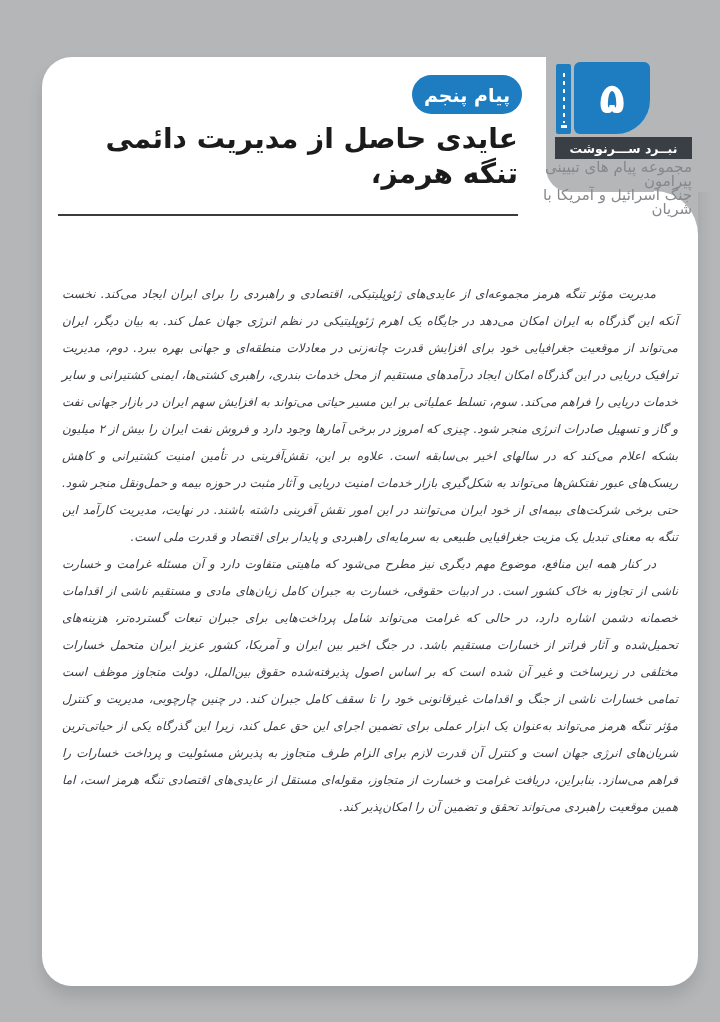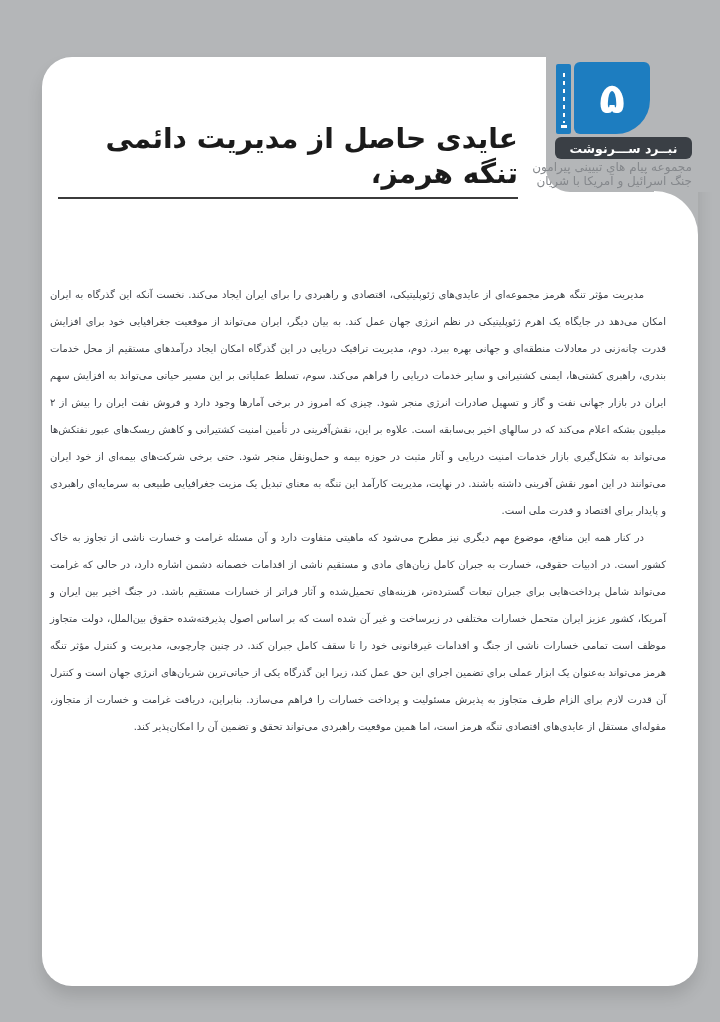--- a/index.html
+++ b/index.html
@@ -42,60 +42,63 @@
     width:6px;height:3px;background:#ffffff;margin:2px auto 0;
   }
   .num-box{
     position:absolute;left:574px;top:62px;width:76px;height:72px;
     background:#1d7dc0;border-radius:6px 6px 34px 6px;
     color:#ffffff;font-size:42px;font-weight:bold;
     display:flex;align-items:center;justify-content:center;
   }
   .series-badge{
     position:absolute;left:555px;top:137px;width:137px;height:22px;
-    background:#3a3f45;color:#ffffff;border-radius:6px;
+    background:#3a3f45;color:#ffffff;border-radius:0;
     font-size:12.5px;font-weight:bold;direction:rtl;
     display:flex;align-items:center;justify-content:center;
   }
   .series-subtitle{
     position:absolute;left:520px;top:160px;width:172px;
-    color:#85888c;font-size:12px;line-height:14px;
+    color:#85888c;font-size:15px;line-height:14px;
     text-align:right;direction:rtl;
   }
   
   .issue-pill{
     position:absolute;left:370px;top:18px;width:110px;height:39px;
     background:#1d7dc0;border-radius:20px;
     color:#ffffff;font-size:19px;font-weight:bold;direction:rtl;
     display:flex;align-items:center;justify-content:center;
   }
   .doc-title{
     position:absolute;top:64px;left:16px;width:460px;
     text-align:right;direction:rtl;
   }
   .doc-title .line{margin-bottom:12px;}
   .doc-title .line span{
     display:inline-block;
     font-size:28px;font-weight:bold;line-height:1.25;
     color:#1b1b1b;
-    padding-bottom:6px;border-bottom:2.5px solid #3b3b3b;
+    padding-bottom:23px;border-bottom:2.5px solid #3b3b3b;
   }
   .doc-title .line.blue span{color:#1e7ec2;}
   .body-text{
-    position:absolute;top:224px;left:8px;width:616px;
+    position:absolute;top:224px;left:20px;width:616px;
     direction:rtl;text-align:justify;
-    font-size:10px;line-height:27px;color:#3d4147;
+    font-size:12px;line-height:27px;color:#3d4147;font-style:italic;
   }
   .body-text p{margin:0;text-indent:22px;}
 </style>
 </head>
 <body>
 
 <div class="card">
 
+  <div class="issue-pill">
+    <span>پیام پنجم</span>
+  </div>
 
   <div class="doc-title">
     <div class="line">
       <span>عایدی حاصل از مدیریت دائمی تنگه هرمز،</span>
     </div>
   </div>
 
   <div class="body-text">
     <p>مدیریت مؤثر تنگه هرمز مجموعه‌ای از عایدی‌های ژئوپلیتیکی، اقتصادی و راهبردی را برای ایران ایجاد می‌کند. نخست آنکه این گذرگاه به ایران امکان می‌دهد در جایگاه یک اهرم ژئوپلیتیکی در نظم انرژی جهان عمل کند. به بیان دیگر، ایران می‌تواند از موقعیت جغرافیایی خود برای افزایش قدرت چانه‌زنی در معادلات منطقه‌ای و جهانی بهره ببرد. دوم، مدیریت ترافیک دریایی در این گذرگاه امکان ایجاد درآمدهای مستقیم از محل خدمات بندری، راهبری کشتی‌ها، ایمنی کشتیرانی و سایر خدمات دریایی را فراهم می‌کند. سوم، تسلط عملیاتی بر این مسیر حیاتی می‌تواند به افزایش سهم ایران در بازار جهانی نفت و گاز و تسهیل صادرات انرژی منجر شود. چیزی که امروز در برخی آمارها وجود دارد و فروش نفت ایران را بیش از ۲ میلیون بشکه اعلام می‌کند که در سالهای اخیر بی‌سابقه است. علاوه بر این، نقش‌آفرینی در تأمین امنیت کشتیرانی و کاهش ریسک‌های عبور نفتکش‌ها می‌تواند به شکل‌گیری بازار خدمات امنیت دریایی و آثار مثبت در حوزه بیمه و حمل‌ونقل منجر شود. حتی برخی شرکت‌های بیمه‌ای از خود ایران می‌توانند در این امور نقش آفرینی داشته باشند. در نهایت، مدیریت کارآمد این تنگه به معنای تبدیل یک مزیت جغرافیایی طبیعی به سرمایه‌ای راهبردی و پایدار برای اقتصاد و قدرت ملی است.</p>
     <p>در کنار همه این منافع، موضوع مهم دیگری نیز مطرح می‌شود که ماهیتی متفاوت دارد و آن مسئله غرامت و خسارت ناشی از تجاوز به خاک کشور است. در ادبیات حقوقی، خسارت به جبران کامل زیان‌های مادی و مستقیم ناشی از اقدامات خصمانه دشمن اشاره دارد، در حالی که غرامت می‌تواند شامل پرداخت‌هایی برای جبران تبعات گسترده‌تر، هزینه‌های تحمیل‌شده و آثار فراتر از خسارات مستقیم باشد. در جنگ اخیر بین ایران و آمریکا، کشور عزیز ایران متحمل خسارات مختلفی در زیرساخت و غیر آن شده است که بر اساس اصول پذیرفته‌شده حقوق بین‌الملل، دولت متجاوز موظف است تمامی خسارات ناشی از جنگ و اقدامات غیرقانونی خود را تا سقف کامل جبران کند. در چنین چارچوبی، مدیریت و کنترل مؤثر تنگه هرمز می‌تواند به‌عنوان یک ابزار عملی برای تضمین اجرای این حق عمل کند، زیرا این گذرگاه یکی از حیاتی‌ترین شریان‌های انرژی جهان است و کنترل آن قدرت لازم برای الزام طرف متجاوز به پذیرش مسئولیت و پرداخت خسارات را فراهم می‌سازد. بنابراین، دریافت غرامت و خسارت از متجاوز، مقوله‌ای مستقل از عایدی‌های اقتصادی تنگه هرمز است، اما همین موقعیت راهبردی می‌تواند تحقق و تضمین آن را امکان‌پذیر کند.</p>

